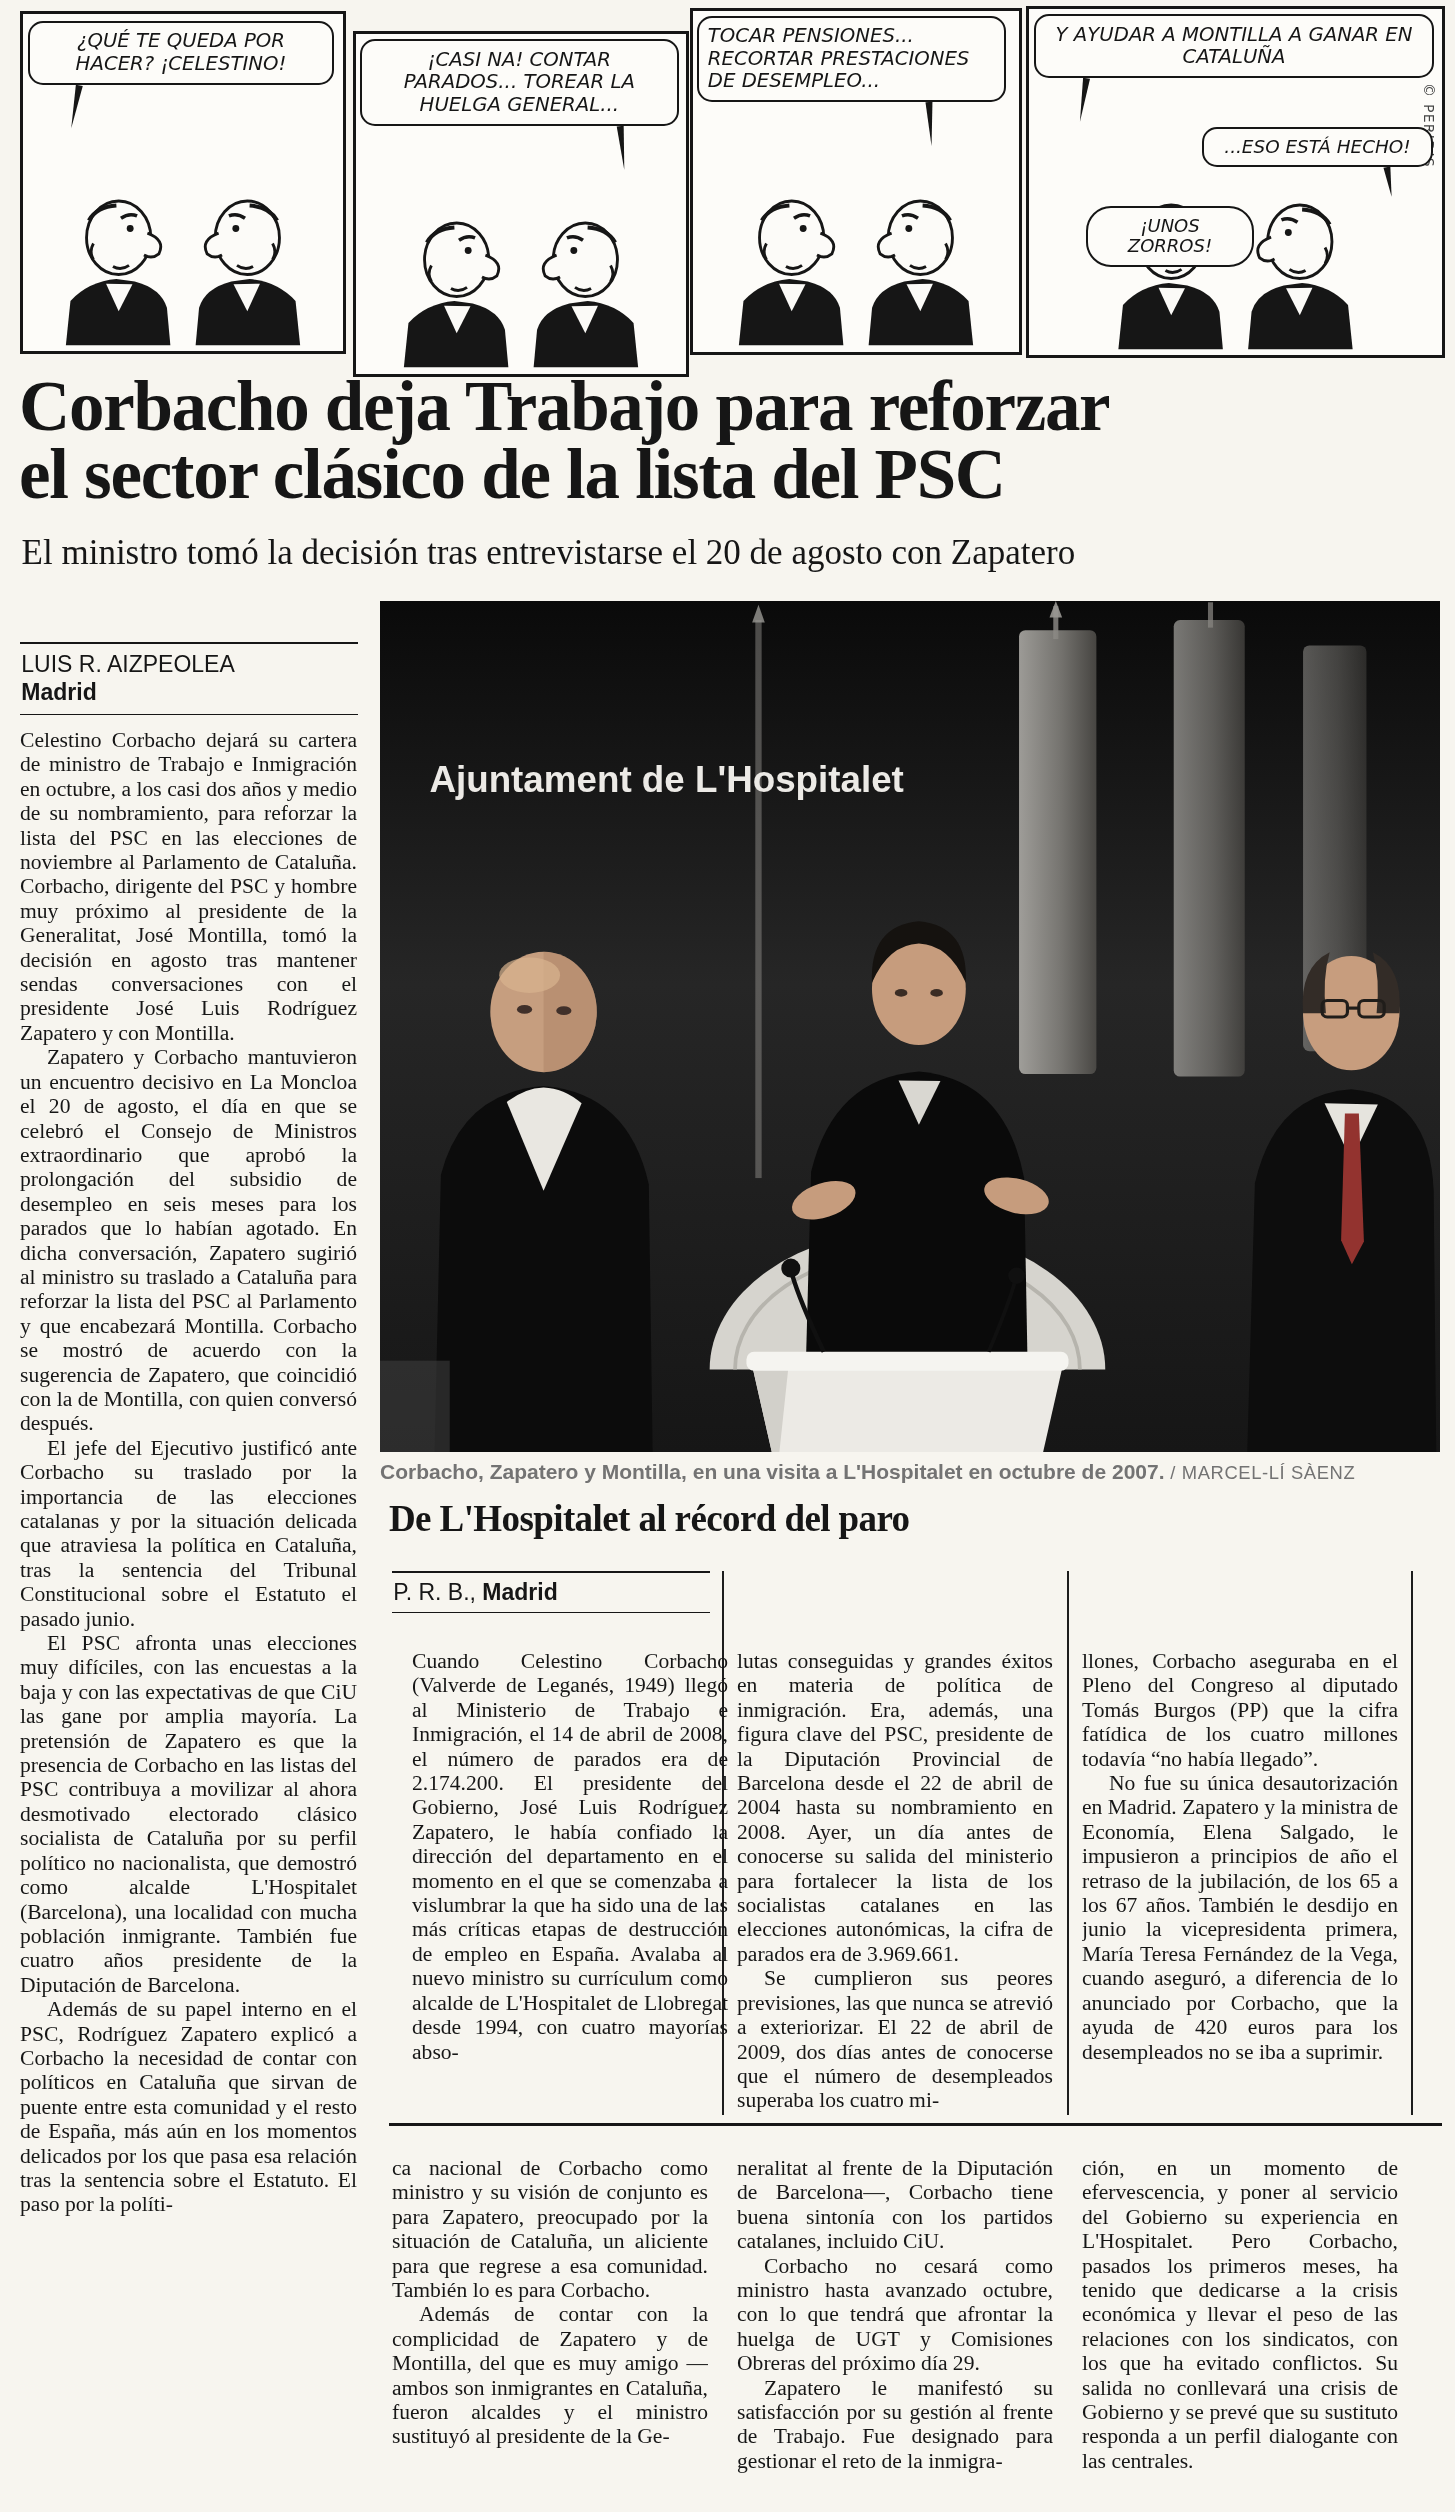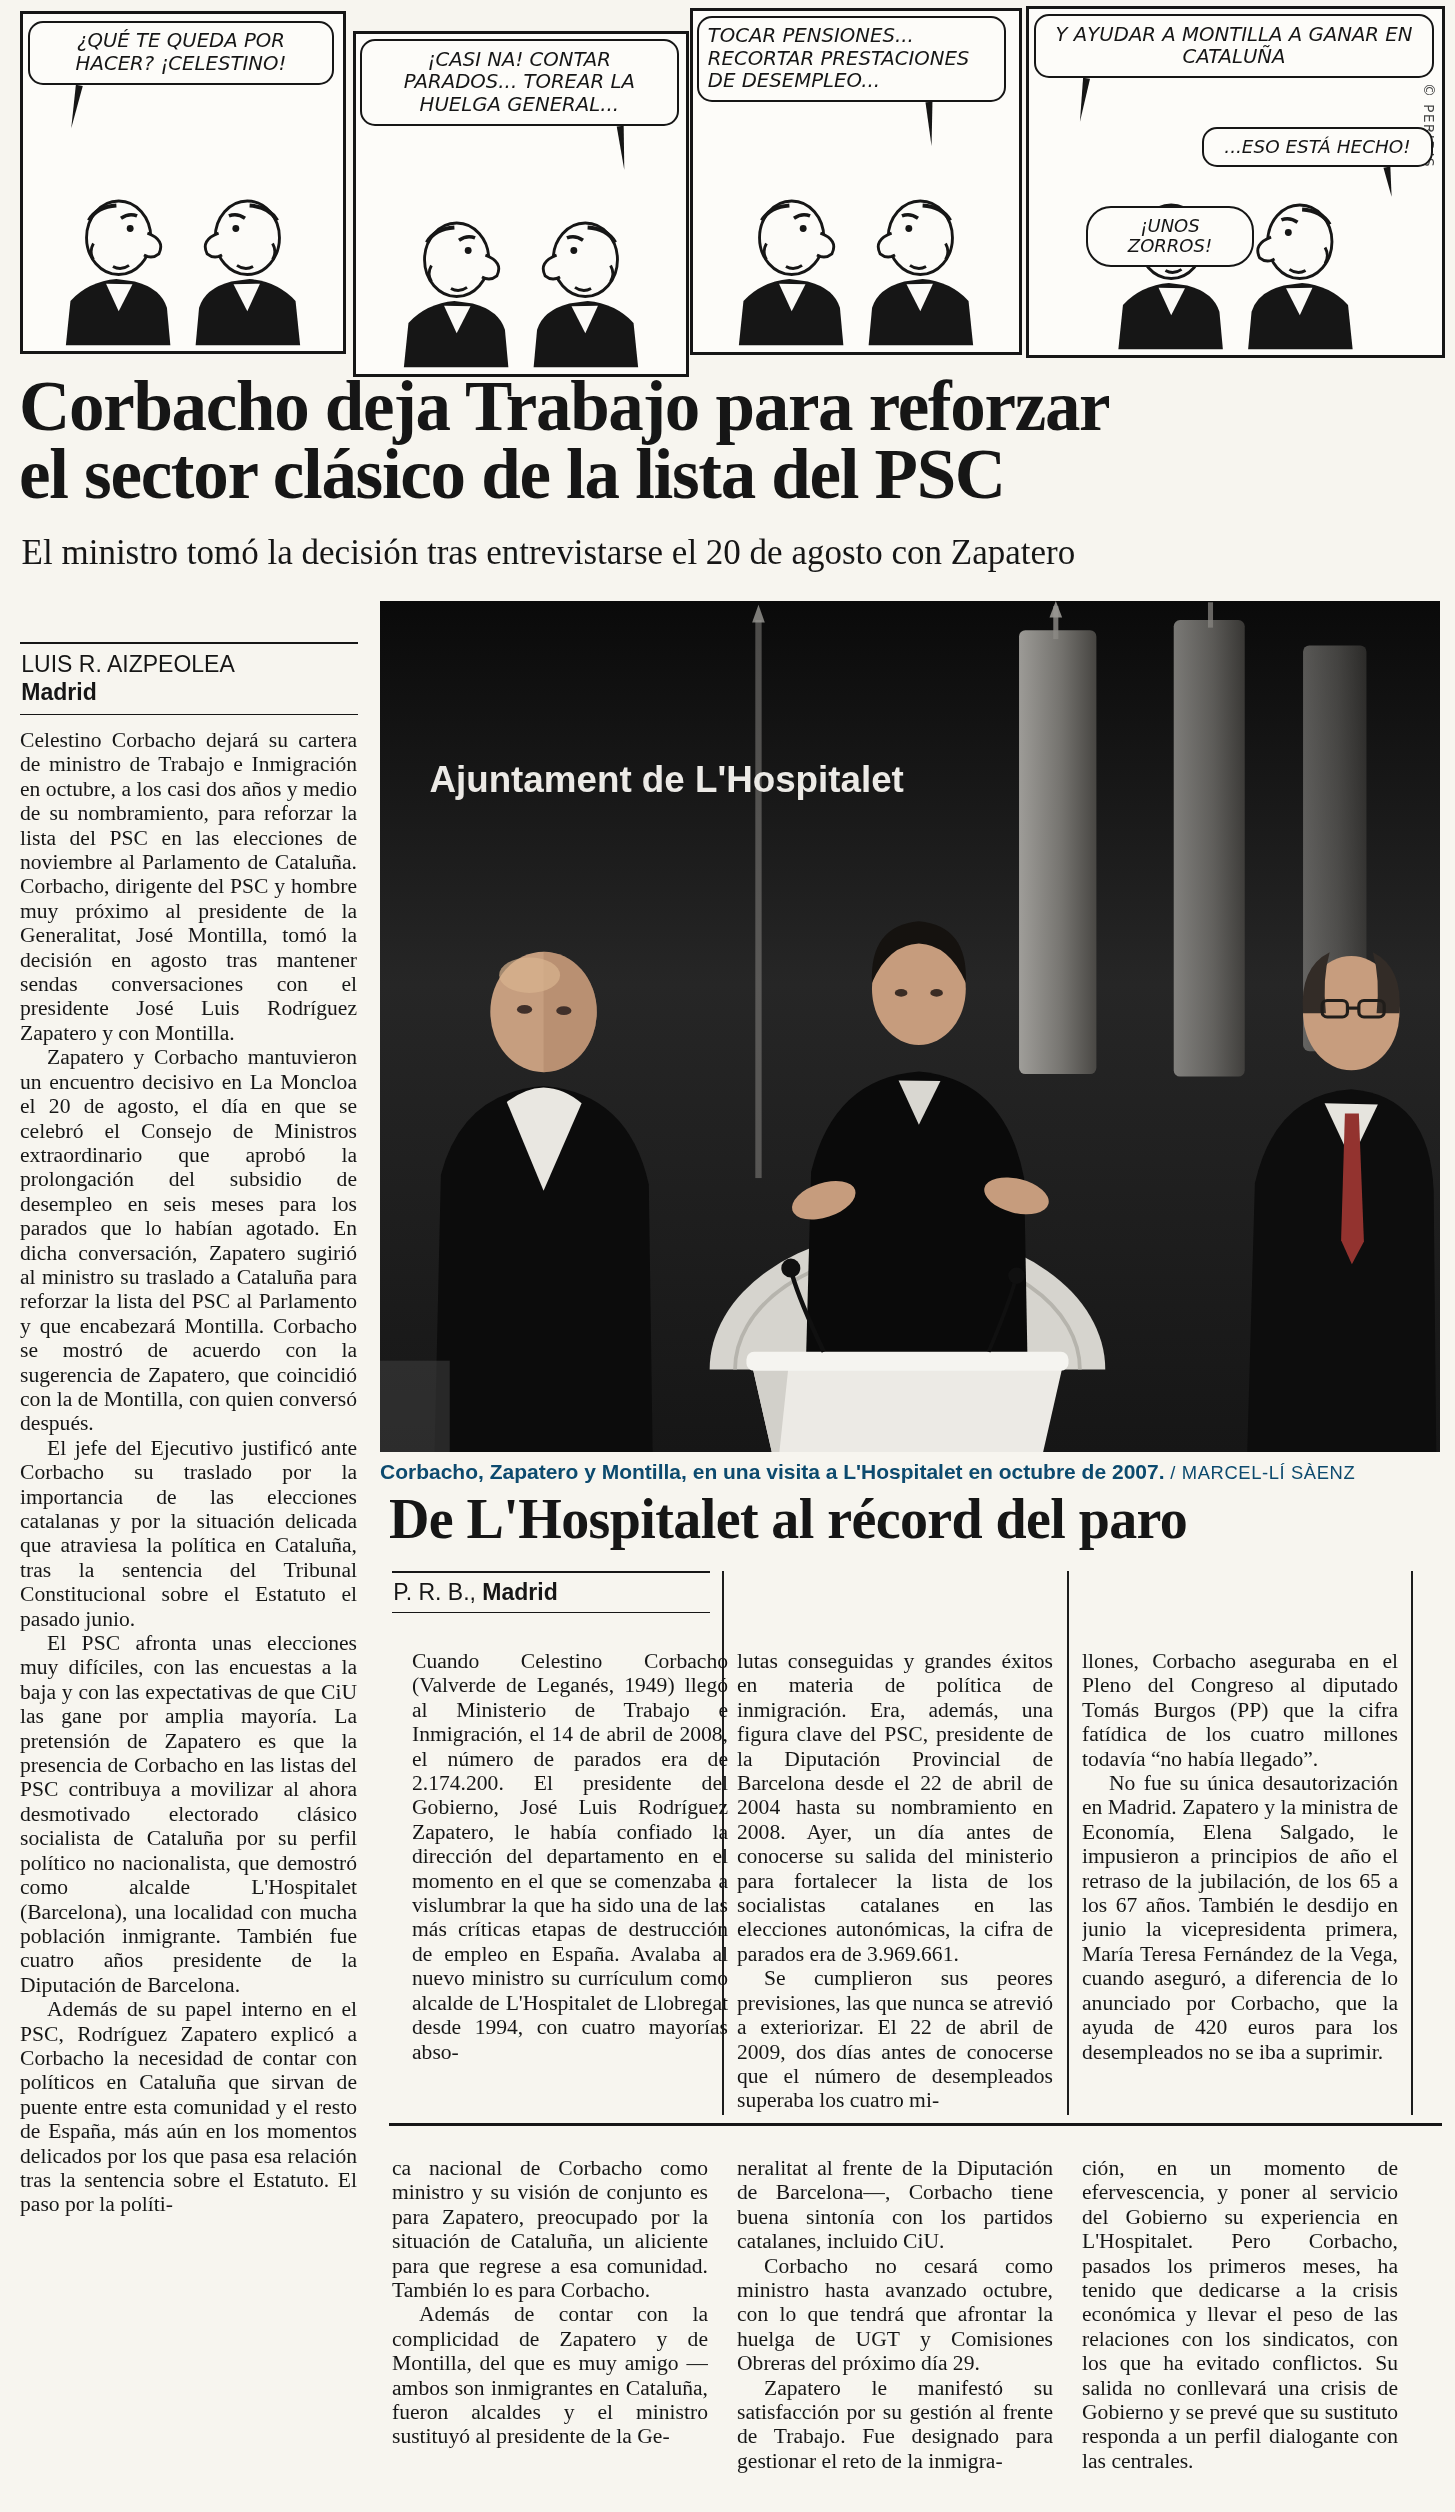--- a/index.html
+++ b/index.html
@@ -29,25 +29,25 @@
 
   
   .bodycol{position:absolute;text-align:justify;font-size:21.6px;line-height:24.4px;overflow:hidden;}
   .bodycol p{margin:0;}
   .bodycol p.ind{text-indent:27px;}
 
   
   .photo{position:absolute;left:380px;top:601px;width:1060px;height:851px;background:#111;}
   .photo svg{display:block;width:100%;height:100%;}
   .caption{position:absolute;left:380px;top:1460px;width:1060px;font-family:"Liberation Sans",sans-serif;
-           font-size:21px;font-weight:700;color:#0c4a6e;white-space:nowrap;}
+           font-size:21px;font-weight:700;color:#737373;white-space:nowrap;}
   .caption .credit{font-weight:400;font-size:18.4px;letter-spacing:0.6px;}
 
   .headline2{position:absolute;left:389px;top:1490px;width:1053px;font-weight:700;
-             font-size:56px;line-height:58px;letter-spacing:-0.6px;}
+             font-size:37px;line-height:58px;letter-spacing:-0.6px;}
 
   .rule-h{position:absolute;background:#161616;}
   .rule-v{position:absolute;background:#1d1d1d;width:1.9px;}
 </style>
 </head>
 <body>
 
 <svg width="0" height="0" style="position:absolute" aria-hidden="true">
   <defs>
     <g id="cfig">

